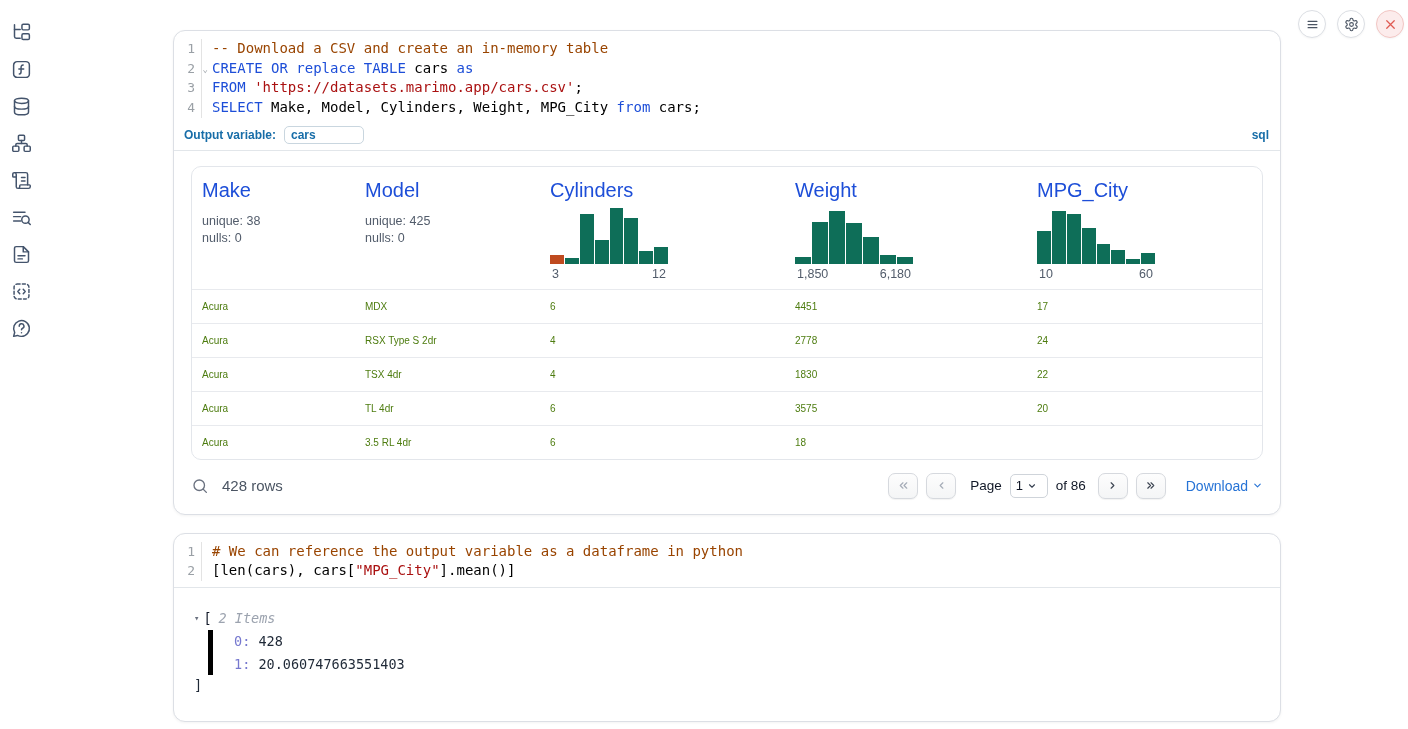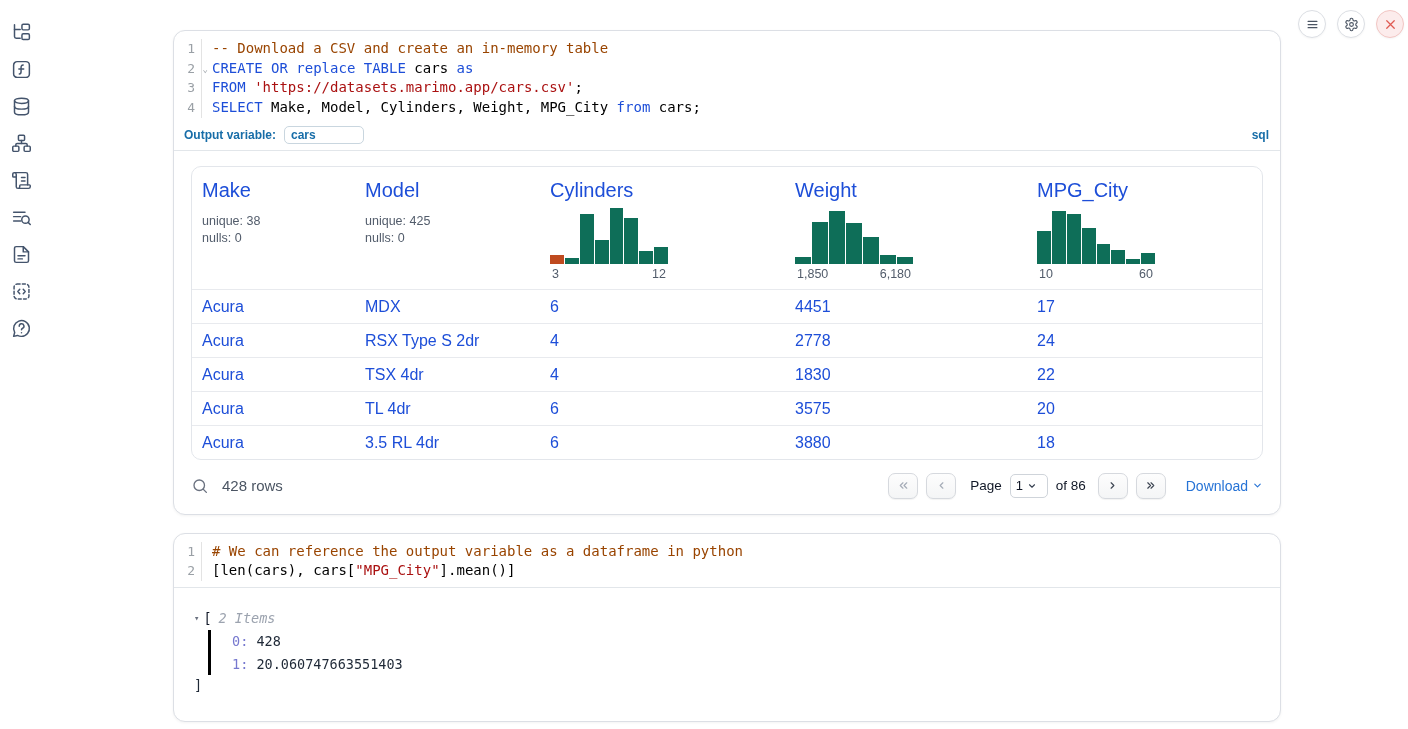--- a/index.html
+++ b/index.html
@@ -59,22 +59,22 @@
   .hdr-cell { padding:12px 10px 8px 10px; display:flex; flex-direction:column; height:122px; }
   .hdr-name { font-size:20px; color:#1d4ed8; }
   .hdr-stats { margin-top:11px; font-size:12.5px; color:#525c6b; line-height:17px; }
   .hist-wrap { margin-top:auto; width:118px; }
   .hist { height:56px; display:flex; align-items:flex-end; gap:1px; }
   .hist-bar { flex:1; background:#0e6e58; }
   .hist-bar.orange { background:#bf4a1f; }
   .hist-labels { display:flex; justify-content:space-between; font-size:12.5px;
                  color:#525c6b; margin-top:3px; padding:0 2px; }
   .tbl-row { border-top:1px solid #e8eaee; }
-  .tbl-cell { height:33px; line-height:33px; padding:0 10px; font-size:16px;
-              color:#1d4ed8; white-space:nowrap; overflow:hidden; }
+  .tbl-cell { height:33px; line-height:33px; padding:0 10px; font-size:10px;
+              color:#4d7c0f; white-space:nowrap; overflow:hidden; }
 
   
   .tbl-footer { display:flex; align-items:center; padding:13px 17px 15px 17px; }
   .search-btn { width:18px; height:18px; color:#6b7280; cursor:pointer; }
   .row-count { margin-left:13px; font-size:15px; color:#4b5563; }
   .pager { margin-left:auto; display:flex; align-items:center; gap:8px; }
   .page-btn { width:30px; height:26px; border:1px solid #d6d9de; border-radius:7px;
               background:linear-gradient(#fdfdfd,#f4f5f6); display:flex; align-items:center;
               justify-content:center; cursor:pointer; box-shadow:0 1px 1px rgba(0,0,0,.05);
               color:#3f4754; }
@@ -90,21 +90,21 @@
                    color:#2673d6; font-size:14px; cursor:pointer; }
   .download-link svg { width:11px; height:11px; }
 
   
   .tree-out { padding:20px 16px 26px 20px; font-family:"DejaVu Sans Mono",monospace;
               font-size:13.5px; color:#1f2937; }
   .tree-head { display:flex; align-items:center; height:20px; }
   .tree-caret { font-size:9px; color:#6b7280; margin-right:4px; cursor:pointer; }
   .tree-bracket { color:#111827; }
   .tree-items-label { color:#9ca3af; font-style:italic; margin-left:7px; }
-  .tree-entries { margin-left:14px; border-left:3px solid #000000; padding-left:21px;
+  .tree-entries { margin-left:14px; border-left:5px solid #000000; padding-left:21px;
                   margin-top:2px; }
   .tree-entry { height:22.5px; line-height:22.5px; }
   .tree-key { color:#7678cf; }
   .tree-close { height:20px; line-height:20px; }
 </style>
 </head>
 <body>
 
 <div class="sidebar">
   <div class="side-icon">
@@ -315,21 +315,20 @@
             <div class="tbl-cell">Acura</div>
             <div class="tbl-cell">TL 4dr</div>
             <div class="tbl-cell">6</div>
             <div class="tbl-cell">3575</div>
             <div class="tbl-cell">20</div>
           </div>
           <div class="tbl-row tbl-grid">
             <div class="tbl-cell">Acura</div>
             <div class="tbl-cell">3.5 RL 4dr</div>
             <div class="tbl-cell">6</div>
-            <div class="tbl-cell">3880</div>
             <div class="tbl-cell">18</div>
           </div>
         </div>
     </div>
 
     <div class="tbl-footer">
       <div class="search-btn">
         <svg viewBox="0 0 24 24" fill="none" stroke="currentColor" stroke-width="1.8" stroke-linecap="round">
             <circle cx="11" cy="11" r="7"></circle>
             <path d="m16.5 16.5 4 4"></path>

